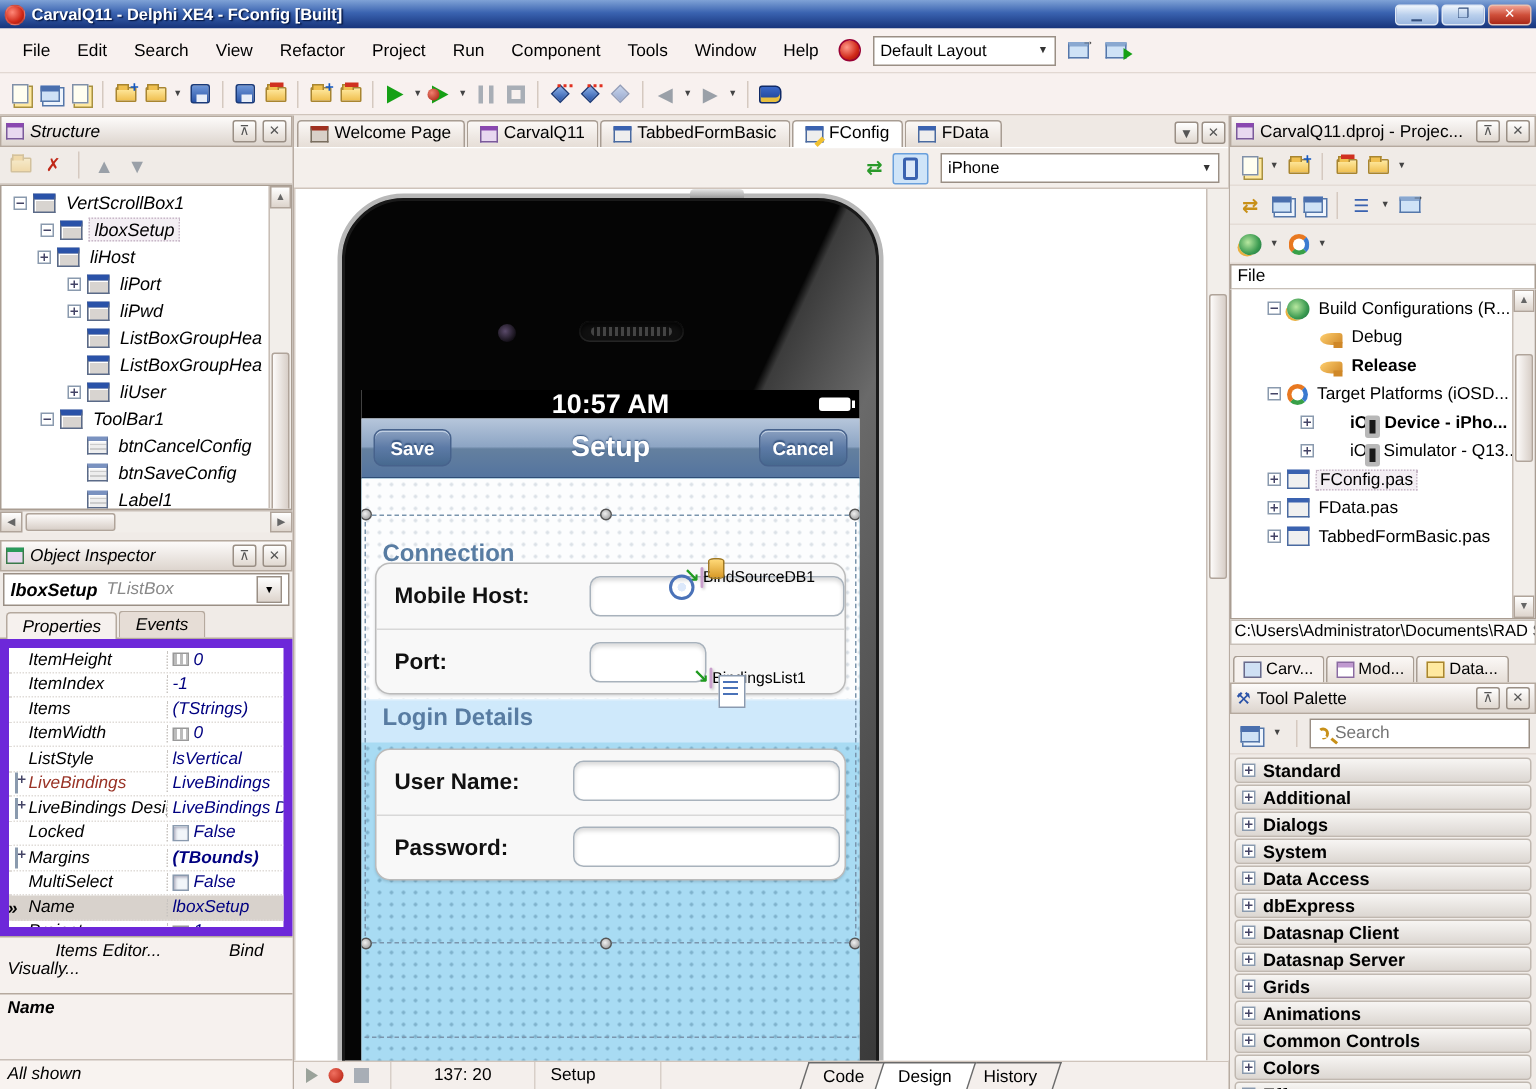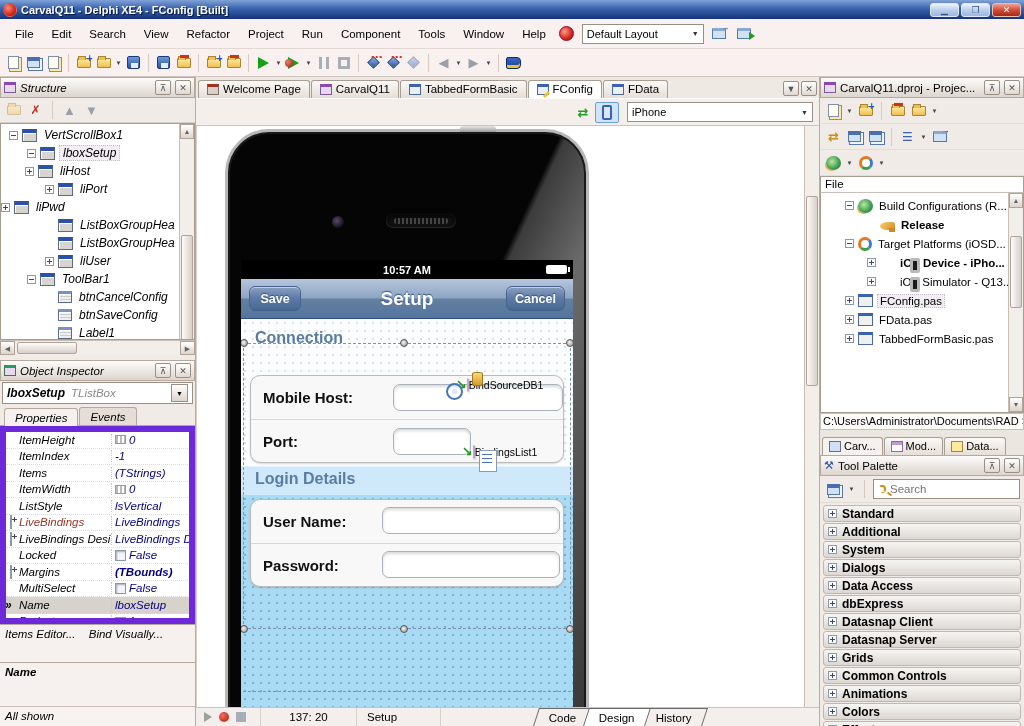--- a/index.html
+++ b/index.html
@@ -91,21 +91,21 @@
   .prow .gut { width:13px; flex:none; text-align:center; }
   .prow .pname { width:92px; flex:none; overflow:hidden; white-space:nowrap; padding-right:2px; }
   .prow .pval { flex:1; color:#000080; border-left:1px dotted #c8c4c0; padding-left:3px; overflow:hidden; white-space:nowrap; display:flex; align-items:center; gap:3px; }
   .prow.sel { background:#d8d2cc; }
   .prow.sel::before { content:"»"; position:absolute; left:-1px; font-weight:bold; font-size:12px; }
   .prow .pname.red { color:#993326; }
   .prow .pval.bold { font-weight:bold; }
   .film { width:11px; height:9px; background:repeating-linear-gradient(90deg,#bbb 0 2px,#fff 2px 4px); border:1px solid #999; flex:none; }
   .cbox { width:11px; height:11px; border:1px solid #8a9aae; background:#f2f6fa; box-shadow:inset 1px 1px 2px #aab; flex:none; }
   .oi-actions { height:38px; border-top:1px solid #b5a99e; background:#f6f1ee; padding:3px 5px; font-size:11.5px; }
-  .oi-actions span { margin-right:10px; }
+  .oi-actions span { margin-right:10px;margin-left:32px; }
   .oi-desc { height:44px; border-top:1px solid #b5a99e; background:#f6f1ee; padding:3px 5px; font-weight:bold; font-size:11.5px; }
   .oi-status { height:20px; border-top:1px solid #c8beb6; background:#f8f3f0; padding:3px 5px; font-size:11.5px; }
 
   
   .tabstrip { height:22px; background:#efe9e4; display:flex; align-items:flex-end; padding:2px 2px 0; border-bottom:1px solid #fff; }
   .etab { display:flex; align-items:center; gap:4px; padding:2px 8px 3px; border:1px solid #a89d93; border-bottom:none; border-radius:3px 3px 0 0; background:linear-gradient(180deg,#fbf8f6,#e6ded7); margin-right:1px; font-size:11.5px; white-space:nowrap; }
   .etab.active { background:#fff; font-weight:normal; }
   .eticon { width:12px; height:11px; flex:none; }
   .eticon.home { background:#d8d0c8; border:1px solid #7a6f60; border-top:3px solid #a03020; }
   .eticon.proj { background:#e8d8f0; border:1px solid #7a5a9a; border-top:3px solid #8a48b0; }
@@ -126,32 +126,32 @@
   .canvas .cv-vsb { position:absolute; right:0; top:0; bottom:0; width:15px; background:#f2eeea; border-left:1px solid #c8beb6; }
   .canvas .cv-vsb .sthumb { position:absolute; top:70px; height:190px; left:1px; right:1px; border:1px solid #b0a49a; border-radius:2px; background:linear-gradient(90deg,#fdfbfa,#d8cfc8); }
 
   
   .phone { position:absolute; left:28px; top:3px; width:364px; height:760px; border-radius:44px 44px 0 0; background:linear-gradient(115deg,#050505 47%,#3c3c3c 48%,#6a6a6a 58%,#2e2e2e 95%); border:3px solid #b8b8b8; box-shadow:inset 0 0 0 2px #1a1a1a; }
   .phone .topbtn { position:absolute; top:-6px; left:232px; width:36px; height:6px; border-radius:3px 3px 0 0; background:linear-gradient(180deg,#e8e8e8,#9a9a9a); }
   .phone .camera { position:absolute; left:104px; top:84px; width:12px; height:12px; border-radius:50%; background:radial-gradient(circle at 40% 40%,#5a4a6a,#141018 70%); }
   .phone .speaker { position:absolute; left:158px; top:82px; width:70px; height:14px; border-radius:8px; background:#101010; box-shadow:inset 0 2px 4px #000, inset 0 0 0 1px #2c2c2c; }
   .phone .speaker::after { content:""; position:absolute; inset:4px 8px; background:repeating-linear-gradient(90deg,#444 0 2px,#111 2px 4px); border-radius:3px; }
   .screen { position:absolute; left:13px; right:13px; top:128px; bottom:0; background:#fff; display:flex; flex-direction:column; }
-  .p-sbar { height:19px; background:#000; color:#fff; display:flex; align-items:center; justify-content:center; font-weight:bold; font-size:11px; position:relative; }
+  .p-sbar { height:19px; background:#000; color:#fff; display:flex; align-items:center; justify-content:center; font-weight:bold; font-size:18px; position:relative; }
   .p-sbar .batt { position:absolute; right:6px; top:5px; width:21px; height:9px; background:#fff; border-radius:2px; }
   .p-sbar .batt::after { content:""; position:absolute; right:-3px; top:2px; width:2px; height:5px; background:#fff; }
   .p-nav { height:40px; background:linear-gradient(180deg,#b6c6db 0%,#8da5c4 48%,#64809f 52%,#54749f 100%); border-bottom:1px solid #2f4d76; display:flex; align-items:center; padding:0 8px; position:relative; }
   .p-navtitle { position:absolute; left:0; right:0; text-align:center; color:#fff; font-weight:bold; font-size:19px; text-shadow:0 -1px 1px #33517c; }
   .p-btn { min-width:52px; height:25px; border-radius:6px; border:1px solid #47628c; background:linear-gradient(180deg,#8aa0c0,#5c7aa6 50%,#47698f); color:#fff; font-weight:bold; font-size:12.5px; display:flex; align-items:center; justify-content:center; padding:0 8px; box-shadow:inset 0 1px 0 #c0cfe2; text-shadow:0 -1px 1px #33517c; z-index:2; }
   .p-btn.right { margin-left:auto; }
   .p-content { flex:1; position:relative; background:#a8dbf3; background-image:radial-gradient(circle,rgba(30,80,110,.30) 1px,transparent 1.3px); background-size:8px 8px; overflow:hidden; }
   .whitezone { position:absolute; left:0; right:0; top:0; height:147px; background:#fcfdfe; background-image:radial-gradient(circle,rgba(120,140,160,.25) 1px,transparent 1.3px); background-size:8px 8px; }
   .loginband { position:absolute; left:0; right:0; top:147px; height:29px; background:#cfe9fb; border-top:1px solid #e4f2fc; }
   .shead { position:absolute; font-weight:bold; font-size:16px; color:#587ca2; left:14px; }
-  .shead.conn { top:10px; }
+  .shead.conn { top:42px; }
   .shead.login { top:151px; }
   .pgroup { position:absolute; left:9px; width:314px; background:#f8f8f8; border:1px solid #bbb; border-radius:10px; box-shadow:0 1px 2px rgba(0,0,0,.15); }
   .pgroup .grow { height:43px; display:flex; align-items:center; padding:0 12px; position:relative; }
   .pgroup .grow + .grow { border-top:1px solid #d8d8d8; }
   .glabel { font-weight:bold; font-size:15px; color:#111; }
   .pinput { position:absolute; height:27px; border:1.5px solid #a8b2bc; border-radius:7px; background:#fff; box-shadow:inset 0 2px 3px rgba(0,0,0,.15); }
   .group1 { top:56px; }
   .group2 { top:180px; }
   .dashsel { position:absolute; left:2px; right:2px; top:24px; height:286px; border:1px dashed #7a95ad; pointer-events:none; }
   .dashline { position:absolute; left:2px; right:2px; top:372px; border-top:1px dashed #7a95ad; }
@@ -359,21 +359,21 @@
           <div class="trow" style="padding-left: 24px;">
             <span class="exp plus"></span>
             <span class="tico form"></span>
             <span class="lbl">liHost</span>
           </div>
           <div class="trow" style="padding-left: 44px;">
             <span class="exp plus"></span>
             <span class="tico form"></span>
             <span class="lbl">liPort</span>
           </div>
-          <div class="trow" style="">
+          <div class="trow" style="padding-left: 44px;">
             <span class="exp plus"></span>
             <span class="tico form"></span>
             <span class="lbl">liPwd</span>
           </div>
           <div class="trow" style="padding-left: 44px;">
             <span class="exp none"></span>
             <span class="tico form"></span>
             <span class="lbl">ListBoxGroupHea</span>
           </div>
           <div class="trow" style="padding-left: 44px;">
@@ -731,20 +731,25 @@
     <div class="pmtree">
       <div class="pmbody" id="pm-tree">
           <div class="pmrow" style="padding-left: 24px;">
             <span class="exp "></span>
             <span class="pico cfg"></span>
             <span class="lbl">Build Configurations (R...</span>
           </div>
           <div class="pmrow" style="padding-left: 46px;">
             <span class="exp none"></span>
             <span class="pico key"></span>
+            <span class="lbl">Debug</span>
+          </div>
+          <div class="pmrow" style="padding-left: 46px;">
+            <span class="exp none"></span>
+            <span class="pico key"></span>
             <span class="lbl bold">Release</span>
           </div>
           <div class="pmrow" style="padding-left: 24px;">
             <span class="exp "></span>
             <span class="pico target"></span>
             <span class="lbl">Target Platforms (iOSD...</span>
           </div>
           <div class="pmrow" style="padding-left: 46px;">
             <span class="exp plus"></span>
             <span class="pico phone"></span>
@@ -816,53 +821,53 @@
         <span class="cat">
           <span class="exp plus"></span>
           <span>Standard</span>
         </span>
         <span class="cat">
           <span class="exp plus"></span>
           <span>Additional</span>
         </span>
         <span class="cat">
           <span class="exp plus"></span>
+          <span>Dialogs</span>
+        </span>
+        <span class="cat">
+          <span class="exp plus"></span>
           <span>System</span>
         </span>
         <span class="cat">
           <span class="exp plus"></span>
-          <span>Dialogs</span>
-        </span>
-        <span class="cat">
-          <span class="exp plus"></span>
           <span>Data Access</span>
         </span>
         <span class="cat">
           <span class="exp plus"></span>
           <span>dbExpress</span>
         </span>
         <span class="cat">
           <span class="exp plus"></span>
           <span>Datasnap Client</span>
         </span>
         <span class="cat">
           <span class="exp plus"></span>
           <span>Datasnap Server</span>
         </span>
         <span class="cat">
           <span class="exp plus"></span>
           <span>Grids</span>
         </span>
         <span class="cat">
           <span class="exp plus"></span>
+          <span>Animations</span>
+        </span>
+        <span class="cat">
+          <span class="exp plus"></span>
           <span>Common Controls</span>
-        </span>
-        <span class="cat">
-          <span class="exp plus"></span>
-          <span>Animations</span>
         </span>
         <span class="cat">
           <span class="exp plus"></span>
           <span>Colors</span>
         </span>
         <span class="cat">
           <span class="exp plus"></span>
           <span>Effects</span>
         </span>
       </div>

